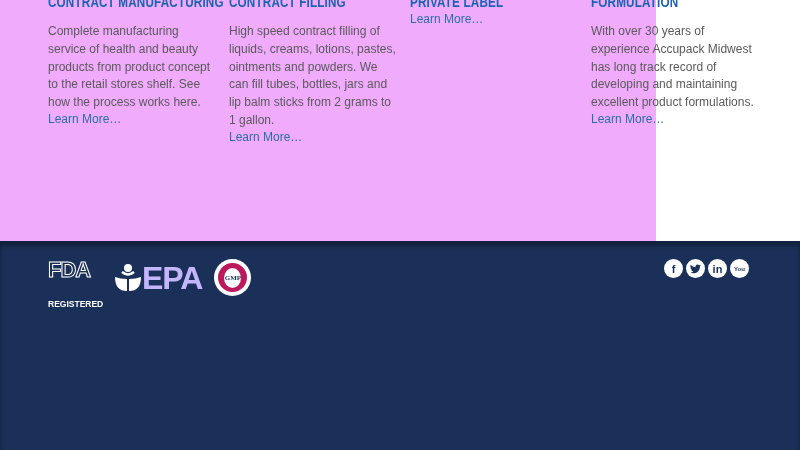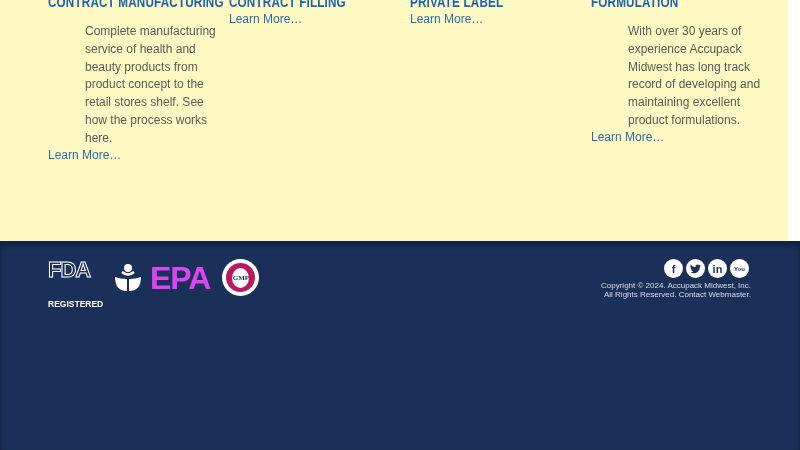--- a/index.html
+++ b/index.html
@@ -1,60 +1,59 @@
 <!DOCTYPE html>
 <html><head>
 <meta charset="utf-8">
 <style>
   * { box-sizing: border-box; margin: 0; padding: 0; }
   html, body { width: 800px; height: 450px; overflow: hidden; background: #ffffff; }
   body { font-family: "Liberation Sans", sans-serif; position: relative; }
 
-  .services { position: absolute; left: 0; top: 0; width: 788px; height: 241px; background: #fef9c3; }
+  .services { position: absolute; left: 0; top: 0; width: 656px; height: 241px; background: #f0abfc; }
   .col { position: absolute; top: -8px; width: 170px; }
   .col h3 {
     font-family: "Liberation Sans", sans-serif;
     font-weight: bold;
     font-size: 15px;
     color: #1a63b3;
     letter-spacing: 0.2px;
     transform: scaleX(0.78);
     transform-origin: left center;
     white-space: nowrap;
     height: 20px;
     line-height: 20px;
     text-transform: uppercase;
   }
   .col p {
     margin-top: 11px;
     font-size: 12px;
     line-height: 17.8px;
     color: #5a5a5a;
-    margin-left: 37px;
   }
   .col a {
     display: block;
     font-size: 12px;
     color: #2a6fa8;
     text-decoration: none;
   }
 
   .footer {
     position: absolute; left: 0; top: 241px; width: 800px; height: 209px;
     background: #1b3058;
     border-top: 2px solid #102240;
     box-shadow: inset 0 3px 4px rgba(0,0,0,0.35);
   }
   .logos { position: absolute; left: 48px; top: 16px; height: 38px; display: flex; }
   .fda { width: 52px; height: 34px; margin-right: 14px; position: relative; }
   .fda .fda-txt { color: #fff; font-weight: bold; font-size: 22px; line-height: 22px; letter-spacing: -1px; font-family: "Liberation Sans", sans-serif;
      -webkit-text-stroke: 1px #fff; color: transparent; }
   .fda .reg { color: #fff; font-size: 8.5px; font-weight: bold; letter-spacing: 0px; margin-top: 18px; }
   .epa { display: flex; align-items: center; margin-right: 12px; }
-  .epa-txt { color: #d946ef; font-weight: bold; font-size: 32px; line-height: 32px; letter-spacing: -1px; margin-left: 8px; }
+  .epa-txt { color: #c4b5fd; font-weight: bold; font-size: 32px; line-height: 32px; letter-spacing: -1px; margin-left: 0; }
   .gmp { width: 37px; height: 37px; border-radius: 50%; background: #fff; display: flex; align-items: center; justify-content: center; }
   .gmp-inner { width: 29px; height: 29px; border-radius: 50%; background: #1b3058; border: 6px solid #be185d; display:flex; align-items:center; justify-content:center; }
   .gmp-core { width: 20px; height: 20px; border-radius: 50%; background: #fff; color: #1b3058; font-size: 7px; font-weight: bold; display: flex; align-items: center; justify-content: center; font-family: "Liberation Serif", serif; }
 
   .social { position: absolute; right: 51px; top: 16px; display: flex; gap: 3px; }
   .social .ic { width: 19px; height: 19px; border-radius: 50%; background: #ffffff; color: #1b3058; display: flex; align-items: center; justify-content: center; font-weight: bold; font-size: 11px; cursor: pointer; }
   .social .ic.yt { font-size: 6px; }
   .copy { position: absolute; right: 49px; top: 38px; text-align: right; color: #d7deea; font-size: 8px; line-height: 9px; }
   .copy a { color: #d7deea; text-decoration: none; }
 </style>
@@ -62,20 +61,21 @@
 <body>
 
 <div class="services">
   <div class="col" style="left:48px;">
     <h3>CONTRACT MANUFACTURING</h3>
     <p>Complete manufacturing service of health and beauty products from product concept to the retail stores shelf. See how the process works here.</p>
     <a href="#">Learn More…</a>
   </div>
   <div class="col" style="left:229px;">
     <h3>CONTRACT FILLING</h3>
+    <p>High speed contract filling of liquids, creams, lotions, pastes, ointments and powders. We can fill tubes, bottles, jars and lip balm sticks from 2 grams to 1 gallon.</p>
     <a href="#">Learn More…</a>
   </div>
   <div class="col" style="left:410px;">
     <h3>PRIVATE LABEL</h3>
     <a href="#">Learn More…</a>
   </div>
   <div class="col" style="left:591px;">
     <h3>FORMULATION</h3>
     <p>With over 30 years of experience Accupack Midwest has long track record of developing and maintaining excellent product formulations.</p>
     <a href="#">Learn More…</a>
@@ -108,17 +108,13 @@
     <div class="ic">f</div>
     <div class="ic">
       <svg width="11" height="10" viewBox="0 0 24 20">
           <path d="M24 2.4c-.9.4-1.8.6-2.8.8 1-.6 1.8-1.6 2.2-2.7-1 .6-2 1-3.1 1.2A4.9 4.9 0 0 0 12 6.1 13.9 13.9 0 0 1 1.7.9a4.9 4.9 0 0 0 1.5 6.6c-.8 0-1.6-.2-2.2-.6 0 2.4 1.7 4.4 3.9 4.8-.7.2-1.5.2-2.2.1.6 2 2.4 3.4 4.6 3.4A9.9 9.9 0 0 1 0 17.3 13.9 13.9 0 0 0 7.5 19.5c9.1 0 14-7.5 14-14v-.6c1-.7 1.8-1.6 2.5-2.5z" fill="#1b3058"></path>
         </svg>
     </div>
     <div class="ic">in</div>
     <div class="ic yt">You</div>
   </div>
 
-  <div class="copy">
-    <div>Copyright © 2024. Accupack Midwest, Inc.</div>
-    <div><span>All Rights Reserved. </span><a href="#">Contact Webmaster.</a></div>
-  </div>
 </div>
 
 </body></html>

